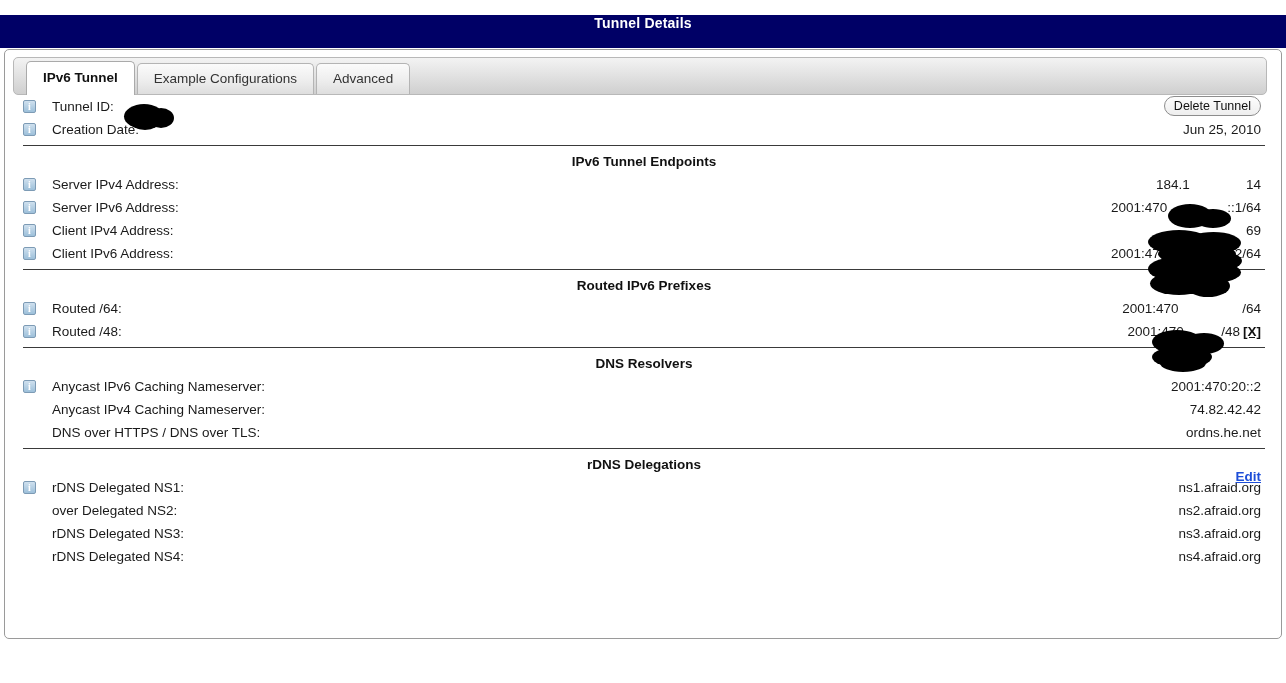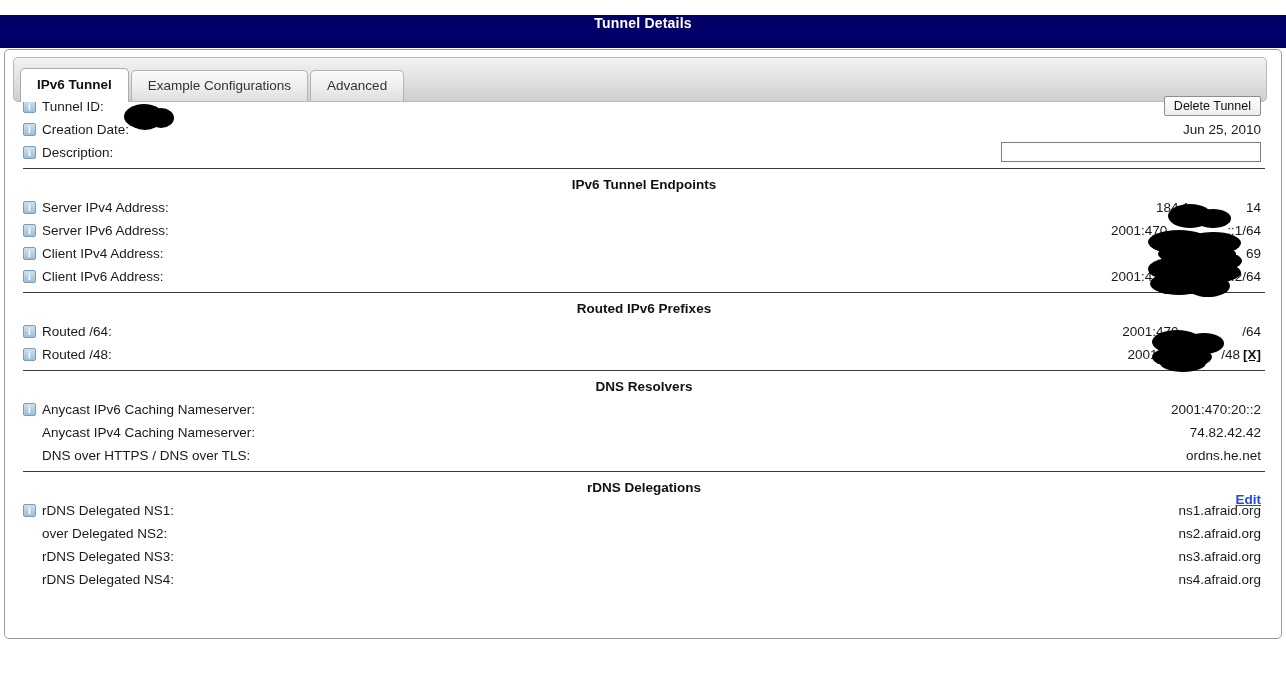--- a/index.html
+++ b/index.html
@@ -44,28 +44,28 @@
     border-radius: 5px;
     background: #ffffff;
   }
 
   
   .tabstrip {
     position: absolute;
     left: 8px;
     top: 7px;
     width: 1254px;
-    height: 45px;
+    height: 38px;
     box-sizing: border-box;
     border: 1px solid #b8b8b8;
     border-radius: 5px;
     background: linear-gradient(to bottom, #f3f3f3 0%, #e3e3e3 45%, #cfcfcf 100%);
     display: flex;
     align-items: flex-end;
-    padding-left: 6px;
+    padding-left: 12px;
   }
   .tab {
     box-sizing: border-box;
     height: 31px;
     line-height: 29px;
     padding: 0 16px;
     font-size: 13.5px;
     color: #333333;
     border: 1px solid #b4b4b4;
     border-bottom: none;
@@ -104,21 +104,21 @@
     position: relative;
     height: 23px;
     line-height: 23px;
     display: flex;
     align-items: center;
     white-space: nowrap;
   }
   .row .label {
     display: flex;
     align-items: center;
-    gap: 6px;
+    gap: 16px;
     justify-content: space-between;
   }
   .row .value {
     position: absolute;
     right: 4px;
     top: 0;
     line-height: 23px;
     text-align: right;
   }
 
@@ -181,21 +181,21 @@
   
   .btn {
     position: absolute;
     right: 4px;
     top: 1px;
     font-family: "Liberation Sans", sans-serif;
     font-size: 12.5px;
     color: #111111;
     background: linear-gradient(to bottom, #fdfdfd 0%, #eeeeee 100%);
     border: 1px solid #8d8d8d;
-    border-radius: 2px;
+    border-radius: 10px;
     padding: 1px 9px;
     line-height: 16px;
     cursor: pointer;
   }
 
   
   .desc-input {
     position: absolute;
     right: 4px;
     top: 1px;
@@ -260,27 +260,20 @@
       </div>
 
       <div class="row">
         <span class="label">
           <span class="infoicon"></span>
           <span>Creation Date:</span>
         </span>
         <span class="value">Jun 25, 2010</span>
       </div>
 
-      <div class="row">
-        <span class="label">
-          <span class="infoicon"></span>
-          <span>Description:</span>
-        </span>
-        <input class="desc-input" type="text" value="" style="">
-      </div>
 
       <div class="divider"></div>
 
       <div class="sect-title">IPv6 Tunnel Endpoints</div>
 
       <div class="row">
         <span class="label">
           <span class="infoicon"></span>
           <span>Server IPv4 Address:</span>
         </span>

